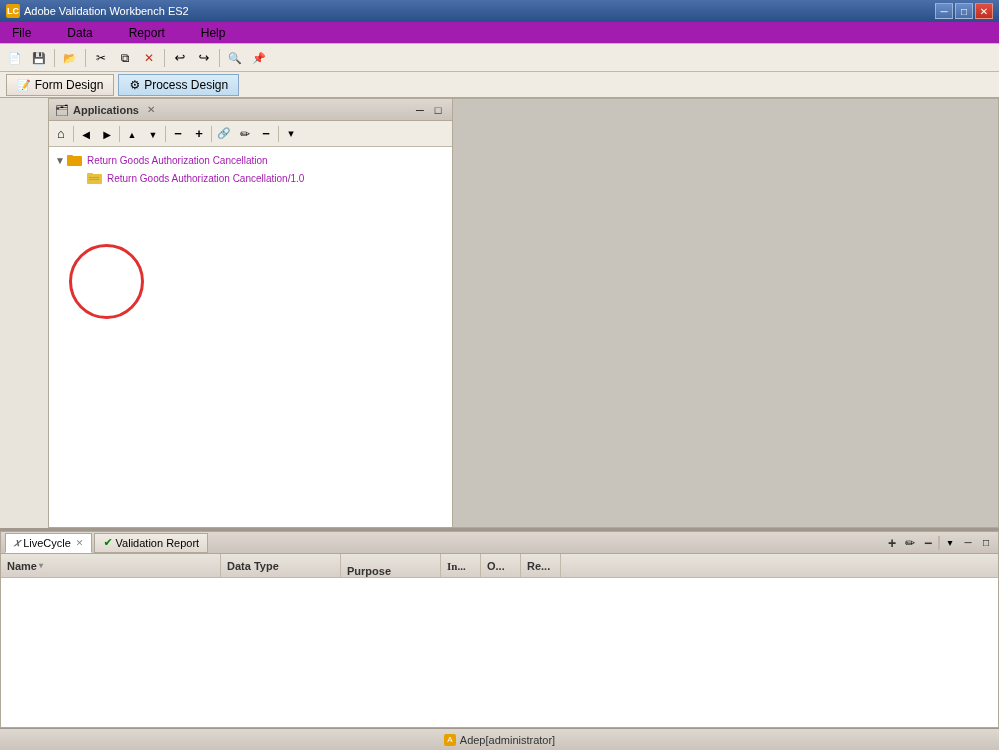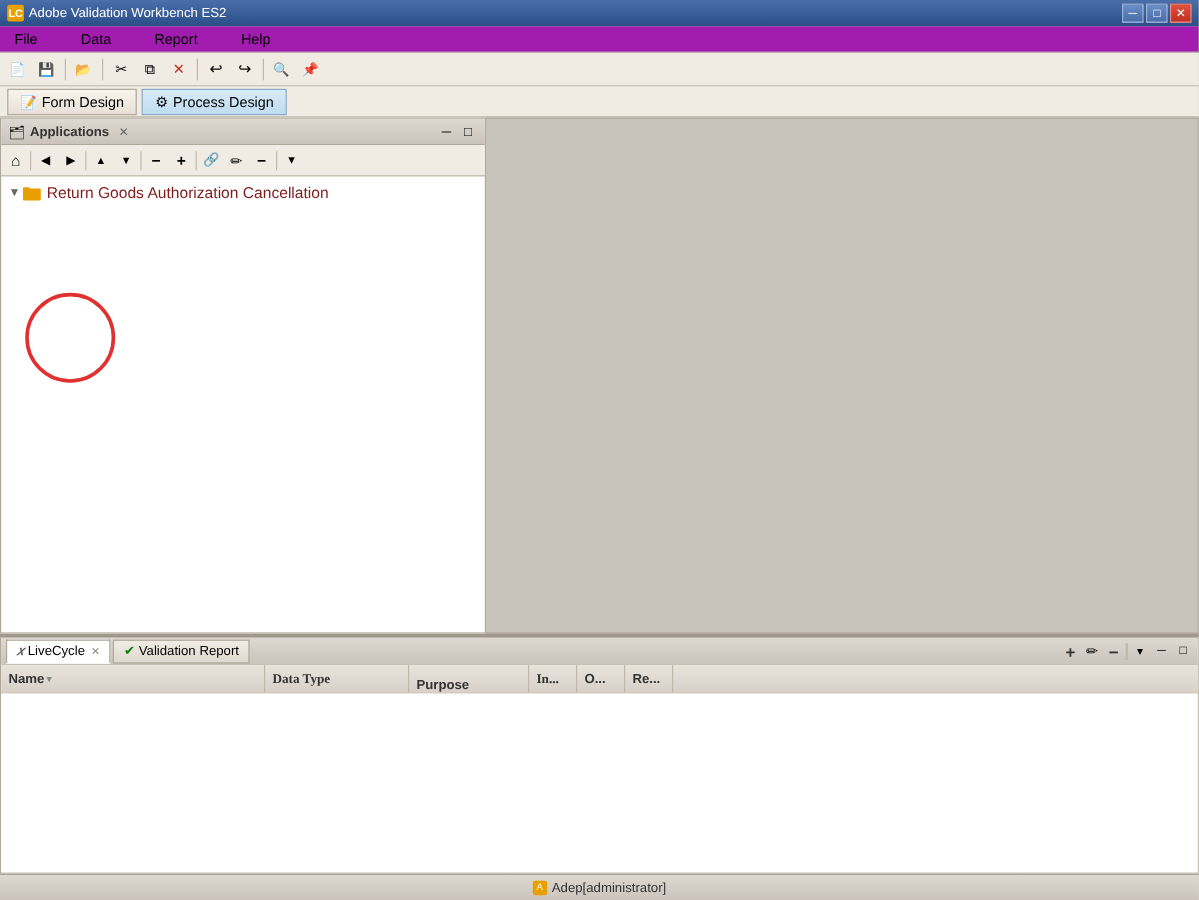--- a/index.html
+++ b/index.html
@@ -123,20 +123,21 @@
       display: flex;
       flex-direction: column;
       height: calc(750px - 22px - 22px - 28px - 26px - 22px);
       background: #e8e4dc;
     }
 
     .content-area {
       display: flex;
       flex: 1;
       min-height: 0;
+      padding-left: 48px;
     }
 
     
     .apps-panel {
       width: 405px;
       display: flex;
       flex-direction: column;
       border: 1px solid #b0a898;
       background: white;
       flex-shrink: 0;
@@ -195,21 +196,21 @@
       white-space: nowrap;
       font-size: 12px;
     }
     .tree-indent { width: 16px; flex-shrink: 0; }
     .tree-toggle {
       width: 14px; height: 14px;
       display: flex; align-items: center; justify-content: center;
       font-size: 10px; color: #666;
       flex-shrink: 0;
     }
-    .tree-label { color: #7f1d1d; font-size: 13px; }
+    .tree-label { color: #a21caf; font-size: 10px; }
 
     
     .annotation-circle {
       position: absolute;
       left: 20px;
       top: 145px;
       width: 75px;
       height: 75px;
       border: 3px solid #e03030;
       border-radius: 50%;
@@ -292,21 +293,21 @@
       display: flex;
       align-items: center;
       padding: 0 6px;
       border-right: 1px solid #c0b8a8;
       font-size: 11px;
       font-weight: bold;
       color: #333;
       gap: 2px;
     }
     .col-name { width: 220px; }
-    .col-dtype { width: 120px; font-family: Liberation Serif, serif; }
+    .col-dtype { width: 120px; }
     .col-purpose { width: 100px; align-items: flex-end; }
     .col-in { width: 40px; font-family: Liberation Serif, serif; }
     .col-out { width: 40px; }
     .col-req { width: 40px; }
     .sort-icon { font-size: 8px; color: #888; }
     .table-body { flex: 1; background: white; }
 
     
     .status-bar {
       height: 22px;
@@ -488,20 +489,31 @@
 
         <div class="tree-item">
           <div class="tree-toggle">▼</div>
           <svg width="16" height="14" style="margin-right:4px;">
             <rect x="0" y="3" width="15" height="10" rx="1" fill="#e8a000"></rect>
             <rect x="0" y="2" width="6" height="3" rx="1" fill="#e8a000"></rect>
           </svg>
           <span class="tree-label">Return Goods Authorization Cancellation</span>
         </div>
 
+        <div class="tree-item" style="padding-left:20px;">
+          <div class="tree-indent" style="width:4px;"></div>
+          <div class="tree-toggle" style="visibility:hidden;">▶</div>
+          <svg width="16" height="14" style="margin-right:4px;">
+            <rect x="0" y="3" width="15" height="10" rx="1" fill="#e8c040"></rect>
+            <rect x="0" y="2" width="6" height="3" rx="1" fill="#e8c040"></rect>
+            <rect x="2" y="6" width="10" height="1" fill="#c08000" opacity="0.5"></rect>
+            <rect x="2" y="8" width="10" height="1" fill="#c08000" opacity="0.5"></rect>
+          </svg>
+          <span class="tree-label">Return Goods Authorization Cancellation/1.0</span>
+        </div>
       </div>
     </div>
 
     <div class="canvas-panel"></div>
 
   </div>
 
   <div class="bottom-area">
     <div class="bottom-panel">
       <div class="bottom-panel-header">

